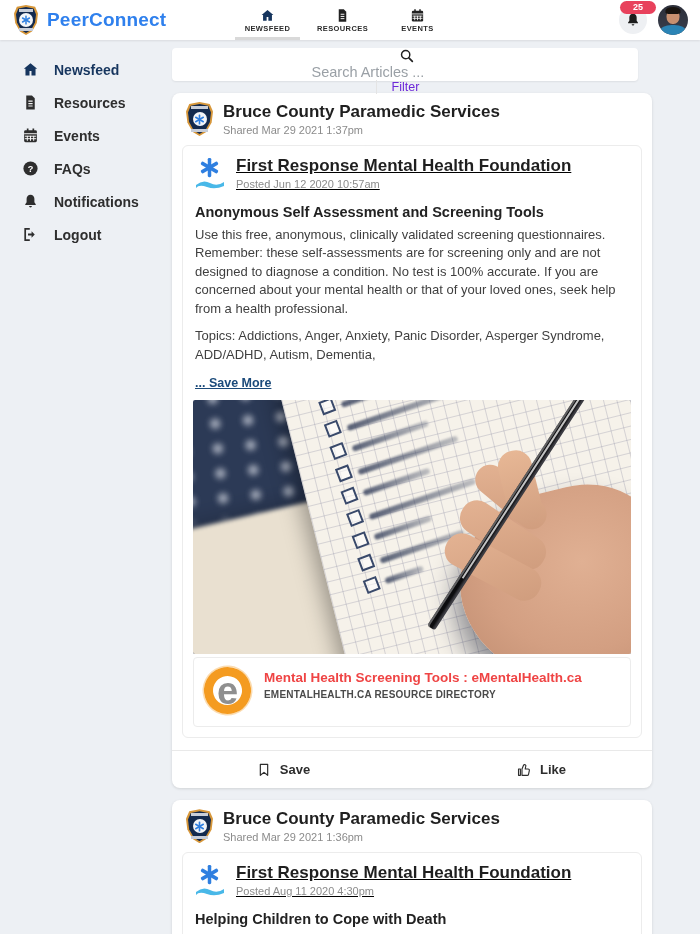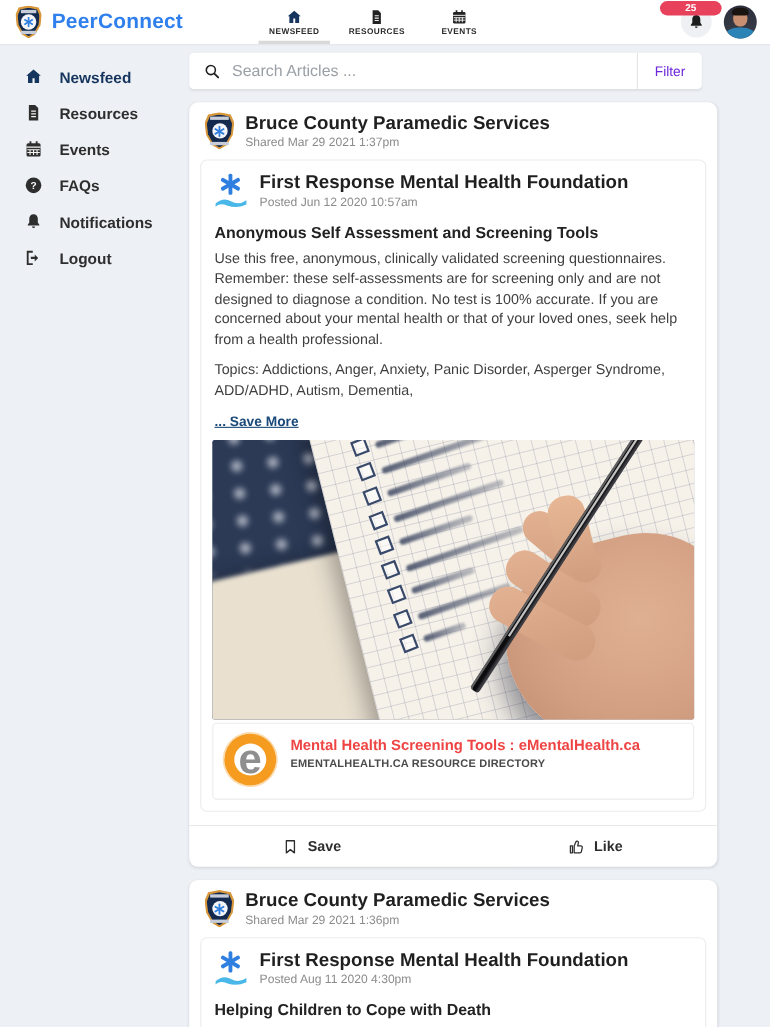--- a/index.html
+++ b/index.html
@@ -29,56 +29,56 @@
   .tab svg { width:15px; height:15px; }
   .tab .tab-label { font-size:7.5px; font-weight:bold; letter-spacing:.4px; color:#2b2b2b; }
   .tab.active { color:#16355e; }
   .tab.active::after { content:""; position:absolute; bottom:0; left:5px; right:5px; height:3px; background:#d9d9d9; }
 
   .top-right { position:absolute; right:12px; top:0; height:40px; display:flex; align-items:center; gap:11px; }
   .bell-btn { position:relative; width:28px; height:28px; border-radius:50%; background:#eef0f3;
               display:flex; align-items:center; justify-content:center; cursor:pointer; }
   .bell-btn svg { width:16px; height:16px; color:#1d1d1d; }
   .n-badge { position:absolute; top:-5px; right:-9px; background:#e8415c; color:#fff; font-size:9px;
-             font-weight:bold; padding:2px 23px; border-radius:9px; line-height:1; }
+             font-weight:bold; padding:2px 13px; border-radius:9px; line-height:1; }
   .avatar { position:relative; width:30px; height:30px; border-radius:50%; overflow:hidden;
             background:linear-gradient(180deg,#2c2f3a 0%,#3a3f4d 100%); cursor:pointer; }
   .avatar .a-face { position:absolute; left:50%; top:4px; transform:translateX(-50%); width:13px; height:15px;
             background:#c89070; border-radius:46%; }
   .avatar .a-hair { position:absolute; left:50%; top:2px; transform:translateX(-50%); width:15px; height:7px;
             background:#191410; border-radius:50% 50% 20% 20%; }
   .avatar .a-shirt { position:absolute; left:50%; bottom:-3px; transform:translateX(-50%); width:26px; height:13px;
             background:#2b84b5; border-radius:45% 45% 0 0; }
 
   
   .sidebar { position:fixed; top:40px; left:0; width:160px; bottom:0; padding-top:13px; z-index:10; }
   .side-item { display:flex; align-items:center; gap:15px; padding:8px 0 8px 22px;
                font-size:14px; font-weight:bold; color:#2e2e2e; cursor:pointer; }
   .side-item svg { width:17px; height:17px; flex:0 0 auto; }
   .side-item.active { color:#16355e; }
 
   
   .content { position:absolute; top:40px; left:172px; width:480px; }
 
   .searchbar { margin-top:8px; height:33px; background:#fff; border-radius:4px; display:flex;
-               align-items:center; box-shadow:0 1px 2px rgba(0,0,0,.07); width:466px; }
+               align-items:center; box-shadow:0 1px 2px rgba(0,0,0,.07); width:466px;flex-direction:column; }
   .searchbar .s-icon { margin:0 10px 0 13px; display:flex; }
   .searchbar input { flex:1; border:none; outline:none; font-size:14.5px; color:#333; background:transparent; }
   .searchbar input::placeholder { color:#9aa0a6; }
   .filter-btn { height:100%; display:flex; align-items:center; padding:0 15px; border-left:1px solid #e4e4e4;
                 font-size:12.5px; color:#6d28d9; cursor:pointer; }
 
   .post-card { margin-top:12px; background:#fff; border-radius:8px; box-shadow:0 1px 3px rgba(0,0,0,.12); }
   .post-head { display:flex; align-items:center; gap:10px; padding:9px 14px 8px; }
   .post-head .shield { width:27px; height:34px; }
   .ph-name { font-size:17px; font-weight:bold; color:#1f1f1f; }
   .ph-sub { font-size:11px; color:#8b8b8b; margin-top:2px; }
 
   .embed { margin:1px 10px 0; border:1px solid #ececec; border-radius:6px; padding:10px; background:#fff; }
-  .embed-head { display:flex; align-items:center; gap:11px; padding-left:2px; }
+  .embed-head { display:flex; align-items:center; gap:11px; padding-left:2px;text-decoration:underline; }
   .fr-logo { width:30px; height:32px; position:relative; flex:0 0 auto; }
   .fr-logo .star { position:absolute; left:4px; top:0; }
   .fr-logo .wave { position:absolute; left:0; bottom:0; }
 
   .embed-title { font-size:14.5px; font-weight:bold; color:#222; margin:14px 0 6px 2px; }
   .embed-text { font-size:13px; color:#3f3f3f; line-height:1.42; margin:0 0 9px 2px; }
   .show-more { display:inline-block; margin:3px 0 10px 2px; font-size:12.5px; font-weight:bold;
                color:#1b4a7a; text-decoration:underline; cursor:pointer; }
 
   

